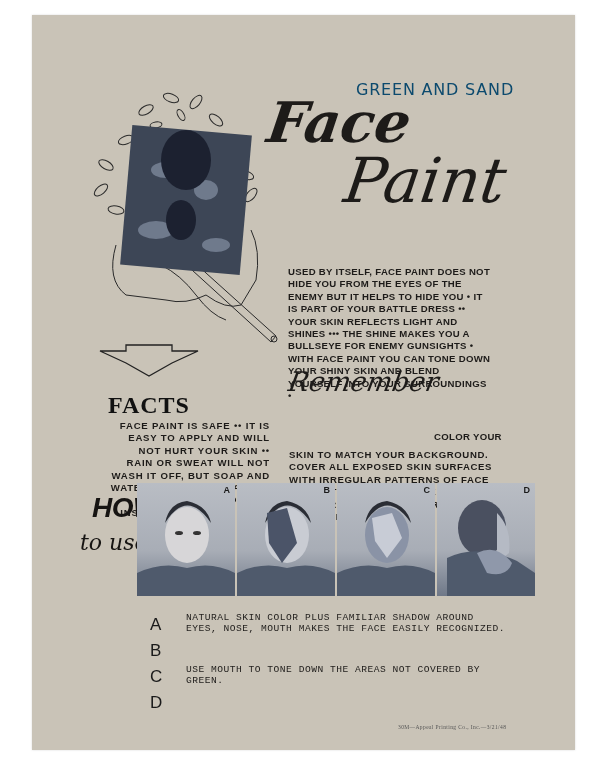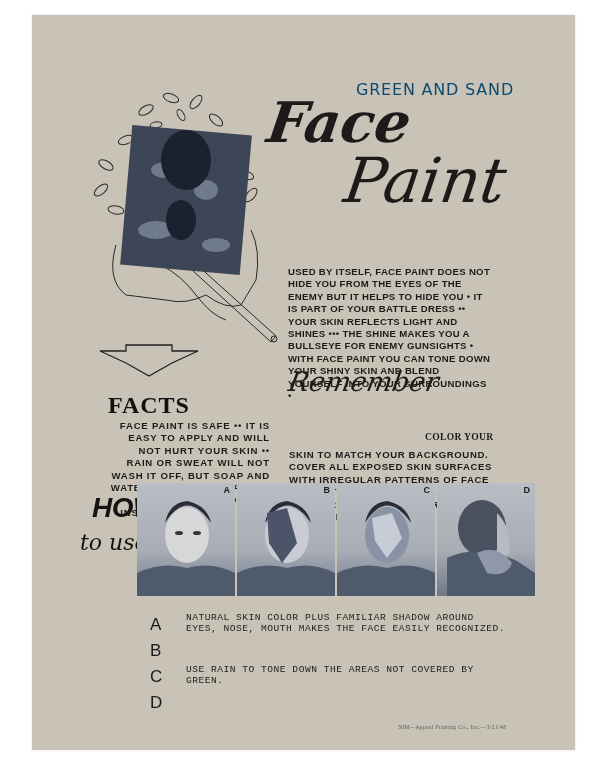--- a/index.html
+++ b/index.html
@@ -25,21 +25,21 @@
     position:absolute; font-family:"Liberation Sans", sans-serif; font-weight:bold;
     font-size:9.6px; line-height:12.4px; color:#1d1b19; text-transform:uppercase; letter-spacing:0.3px;margin-top:42px;
   }
   .intro { left:288px; top:224px; width:205px; }
   .facts-text { left:110px; top:378px; width:160px; letter-spacing:0.8px;text-align:right; }
   .remember-text { left:289px; top:407px; width:205px; letter-spacing:0.6px; }
   .remember-word {
     position:absolute; left:289px; top:366px; font-family:"DejaVu Serif", serif; font-style:italic;
     font-size:27px; color:#1d1b19; transform:skewX(-10deg);
   }
-  .remember-tail { position:absolute; left:425px; top:389px;font-family:Liberation Serif, serif; }
+  .remember-tail { position:absolute; left:434px; top:389px; }
   .facts-banner { position:absolute; left:98px; top:343px; width:102px; height:34px; }
   .facts-label {
     position:absolute; left:108px; top:344px; width:82px; text-align:center;
     font-family:"Liberation Serif", serif; font-weight:bold; font-size:24px; color:#111; letter-spacing:1px;margin-top:48px;
   }
   .how {
     position:absolute; left:92px; top:492px; font-family:"Liberation Sans", sans-serif;
     font-weight:bold; font-style:italic; font-size:28px; color:#161412; letter-spacing:-0.5px;
   }
   .touse {
@@ -170,20 +170,20 @@
 <div class="steps">
   <div class="step">
     <div class="step-letter">A</div>
     <div class="step-text">NATURAL SKIN COLOR PLUS FAMILIAR SHADOW AROUND EYES, NOSE, MOUTH MAKES THE FACE EASILY RECOGNIZED.</div>
   </div>
   <div class="step">
     <div class="step-letter">B</div>
   </div>
   <div class="step">
     <div class="step-letter">C</div>
-    <div class="step-text">USE RAIN TO TONE DOWN THE AREAS NOT COVERED BY GREEN.</div>
+    <div class="step-text">USE MOUTH TO TONE DOWN THE AREAS NOT COVERED BY GREEN.</div>
   </div>
   <div class="step">
     <div class="step-letter">D</div>
   </div>
 </div>
 
 <div class="footer">30M—Appeal Printing Co., Inc.—3/21/48</div>
 
 </body></html>

